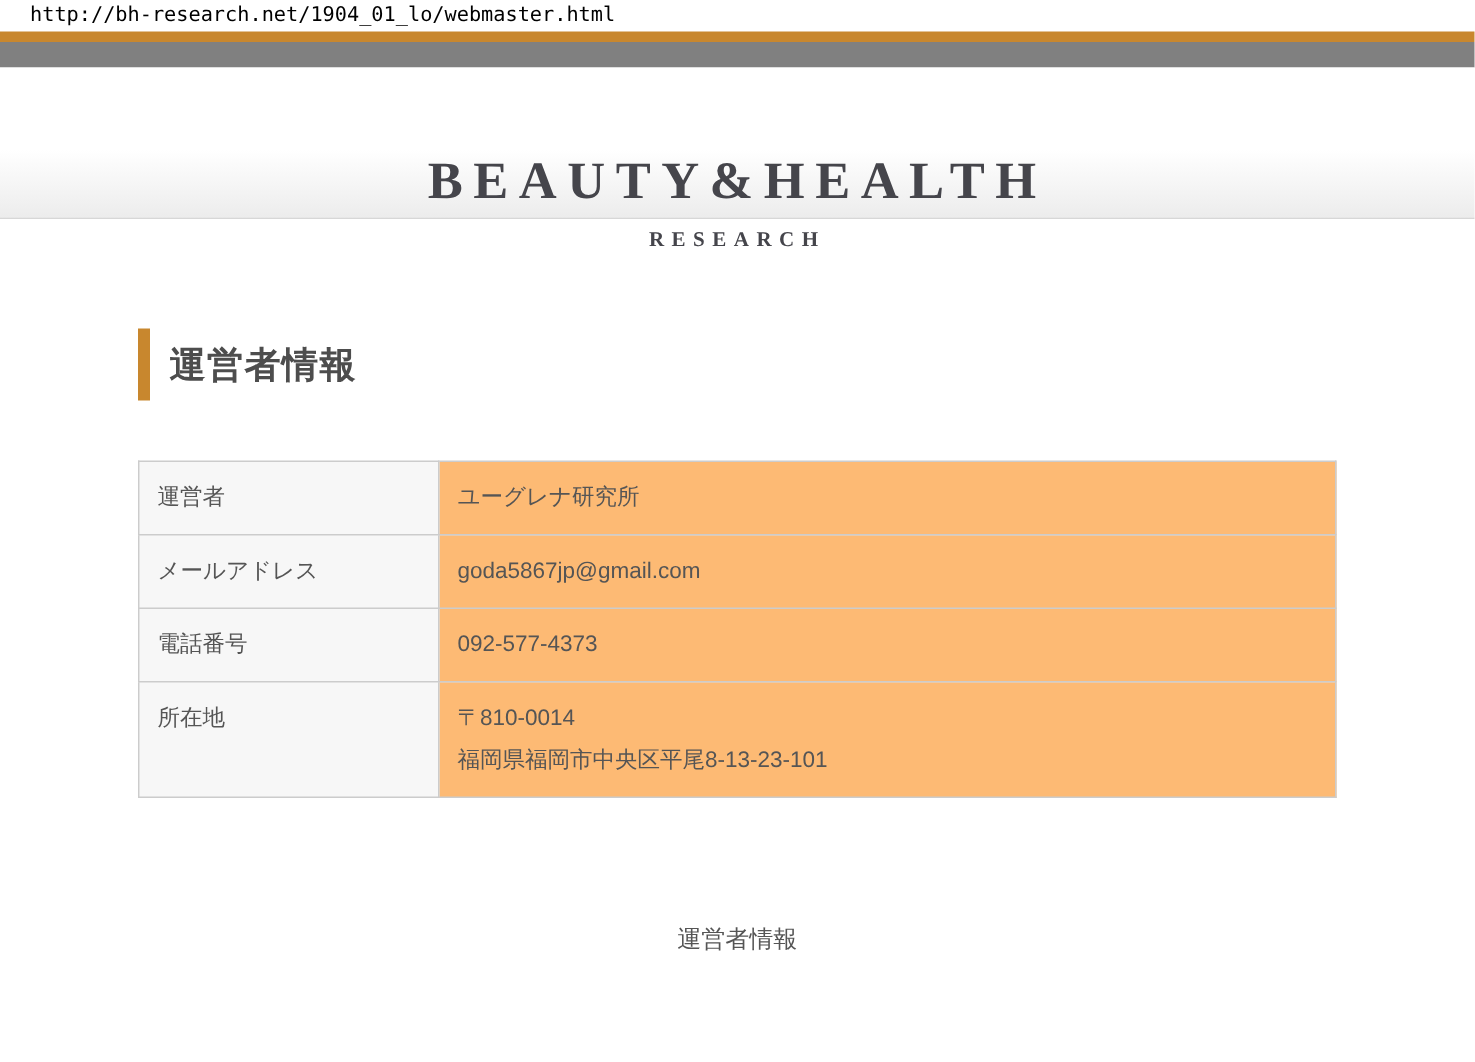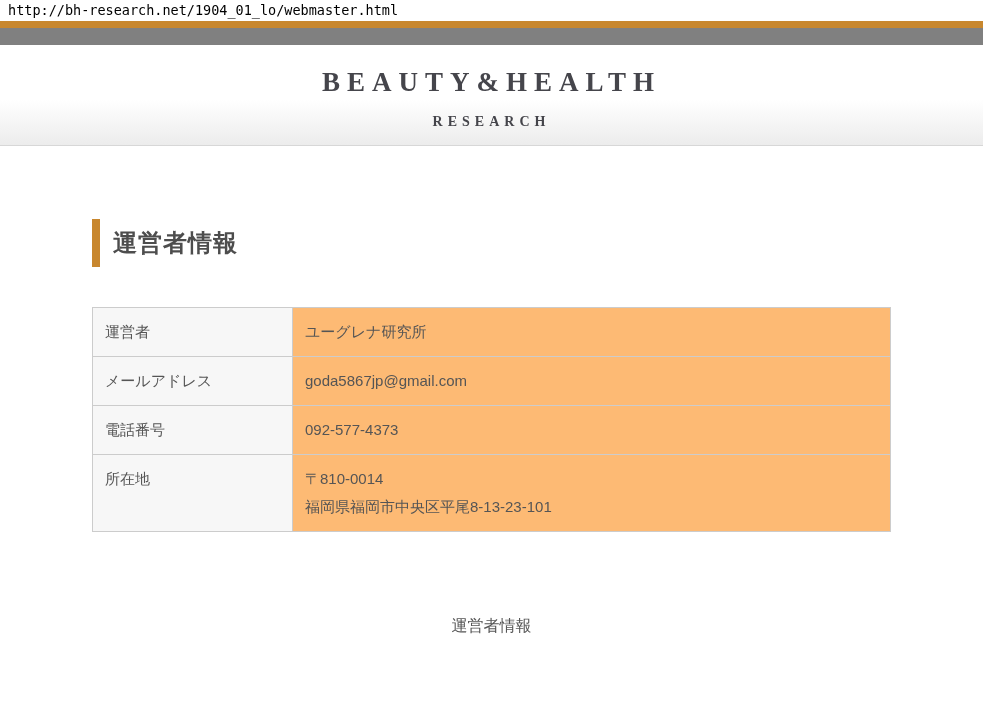--- a/index.html
+++ b/index.html
@@ -11,39 +11,39 @@
     overflow: hidden;
   }
   .viewport { position: absolute; inset: 0; width: 983px; height: 708px; }
 
   
   .url-bar {
     position: absolute; top: 0; left: 0; width: 100%; height: 21px;
     background: #ffffff;
     font-family: "DejaVu Sans Mono", "Liberation Mono", monospace;
     font-size: 13.5px; line-height: 20px; color: #000000;
-    padding-left: 8px; white-space: nowrap;
+    padding-left: 20px; white-space: nowrap;
   }
 
   
   .strip-orange { position: absolute; top: 21px; left: 0; width: 100%; height: 7px; }
   .strip-gray   { position: absolute; top: 28px; left: 0; width: 100%; height: 17px; }
 
   
   .site-header {
     position: absolute; top: 45px; left: 0; width: 100%; height: 101px;
     background: linear-gradient(to bottom, #ffffff 0%, #ffffff 55%, #ececec 100%);
     border-bottom: 1px solid #d7d7d7;
     text-align: center;
   }
   .logo { display: inline-block; margin-top: 22px; color: #45454b; }
   .logo-line1 {
     font-family: "Liberation Serif", "DejaVu Serif", serif;
-    font-weight: bold; font-size: 27px; letter-spacing: 7px;
-    display: block; line-height: 30px;
+    font-weight: bold; font-size: 35px; letter-spacing: 7px;
+    display: block; line-height: 30px; margin-top: 39px;
   }
   .logo-line2 {
     font-family: "Liberation Serif", "DejaVu Serif", serif;
     font-weight: bold; font-size: 14px; letter-spacing: 5px;
     display: block; line-height: 18px; margin-top: 16px;
   }
 
   
   .section-heading {
     position: absolute; top: 219px; left: 92px;

